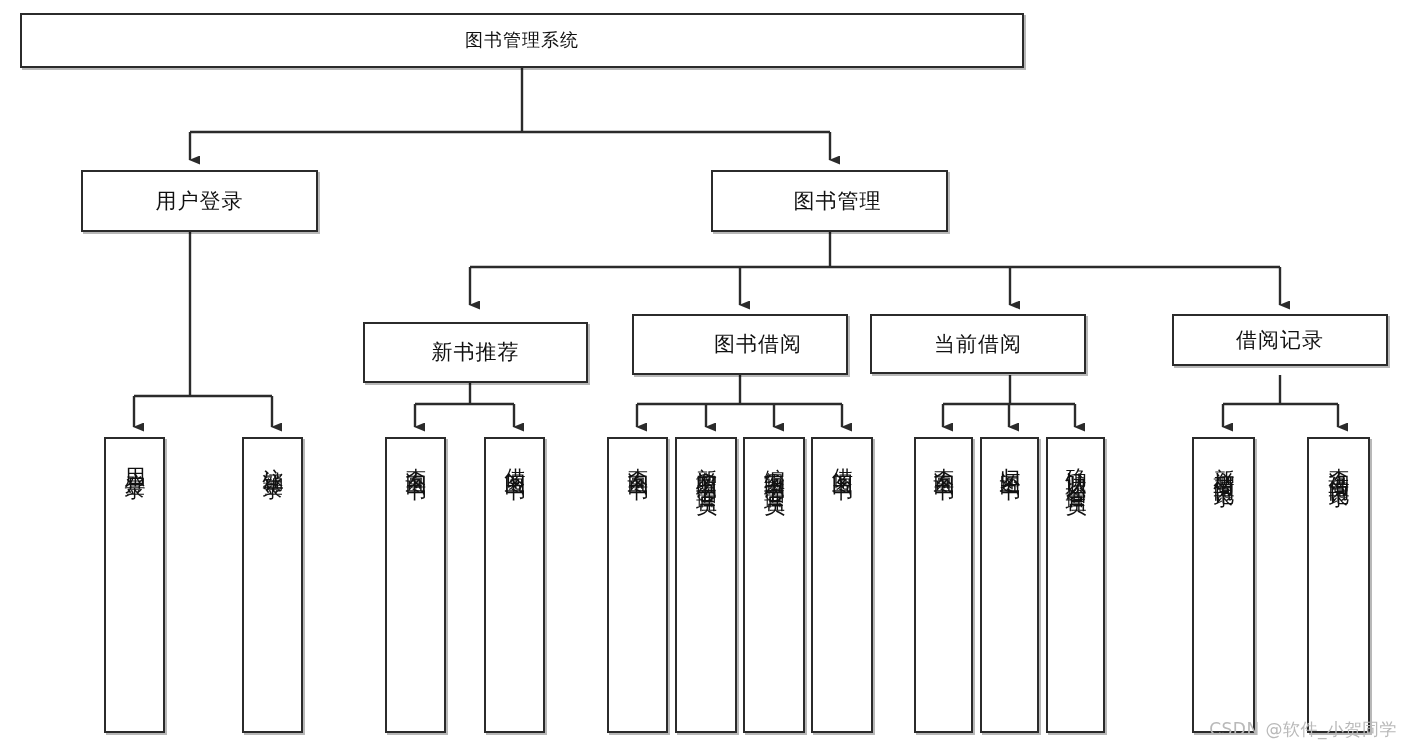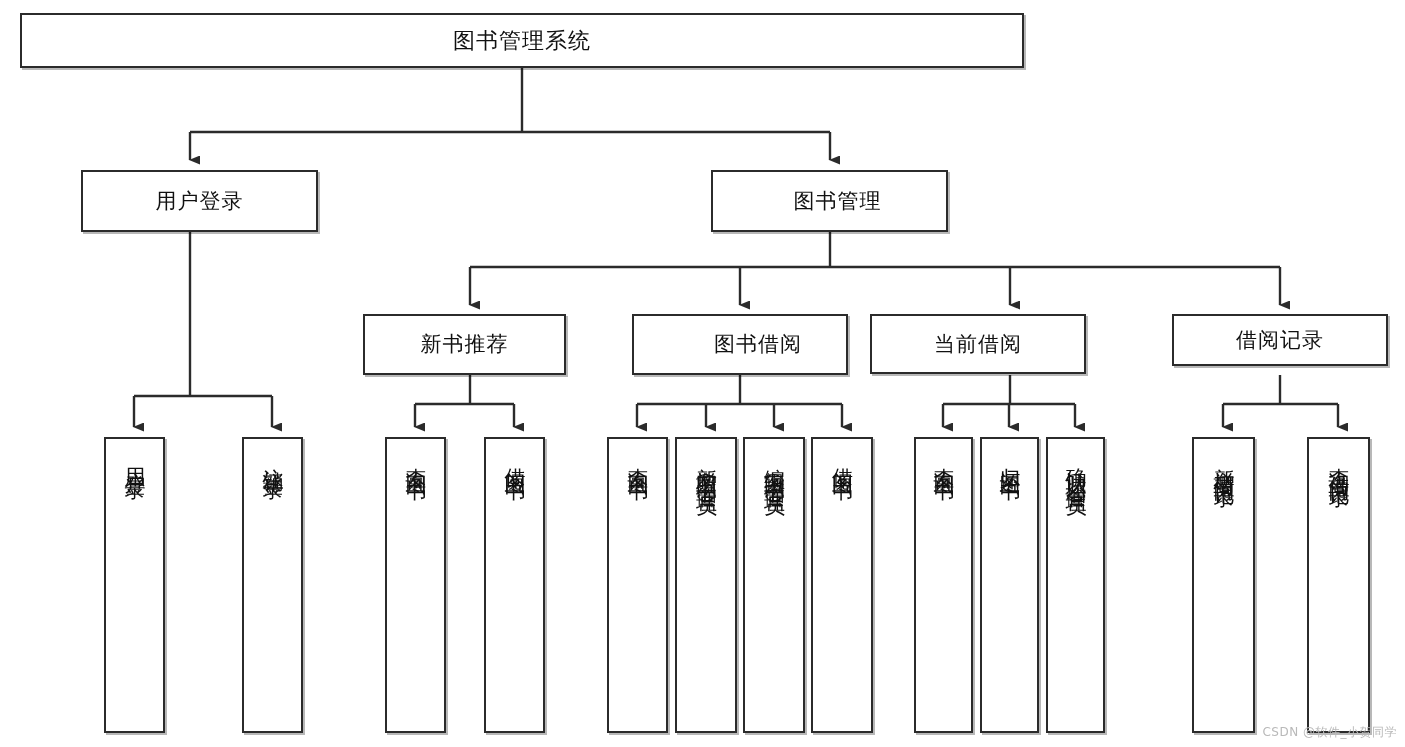--- a/index.html
+++ b/index.html
@@ -52,27 +52,27 @@
   }
   .node.vertical .node-label {
     writing-mode: vertical-rl;
     text-orientation: upright;
     white-space: nowrap;
     font-size: 21px;
     letter-spacing: 4px;
     line-height: 1;
   }
   .node.title .node-label {
-    font-size: 22px;
+    font-size: 18px;
   }
   #watermark {
     position: absolute;
     right: 8px;
     bottom: 6px;
-    font-size: 12px;
+    font-size: 17px;
     color: #b9b9b9;
     letter-spacing: 0.5px;
     white-space: nowrap;
     user-select: none;
   }
 </style>
 </head>
 <body>
 
 <div id="diagram-root">
@@ -133,21 +133,21 @@
   </div>
 
   <div class="node" style="left:81px; top:170px; width:237px; height:62px;">
     <span class="node-label">用户登录</span>
   </div>
 
   <div class="node" style="left:711px; top:170px; width:237px; height:62px;padding-left:16px;">
     <span class="node-label">图书管理</span>
   </div>
 
-  <div class="node" style="left:363px; top:314px; width:203px; height:61px;">
+  <div class="node" style="left:363px; top:322px; width:225px; height:61px;">
     <span class="node-label">新书推荐</span>
   </div>
 
   <div class="node" style="left:632px; top:314px; width:216px; height:61px;padding-left:36px;">
     <span class="node-label">图书借阅</span>
   </div>
 
   <div class="node" style="left:870px; top:314px; width:216px; height:60px;">
     <span class="node-label">当前借阅</span>
   </div>

